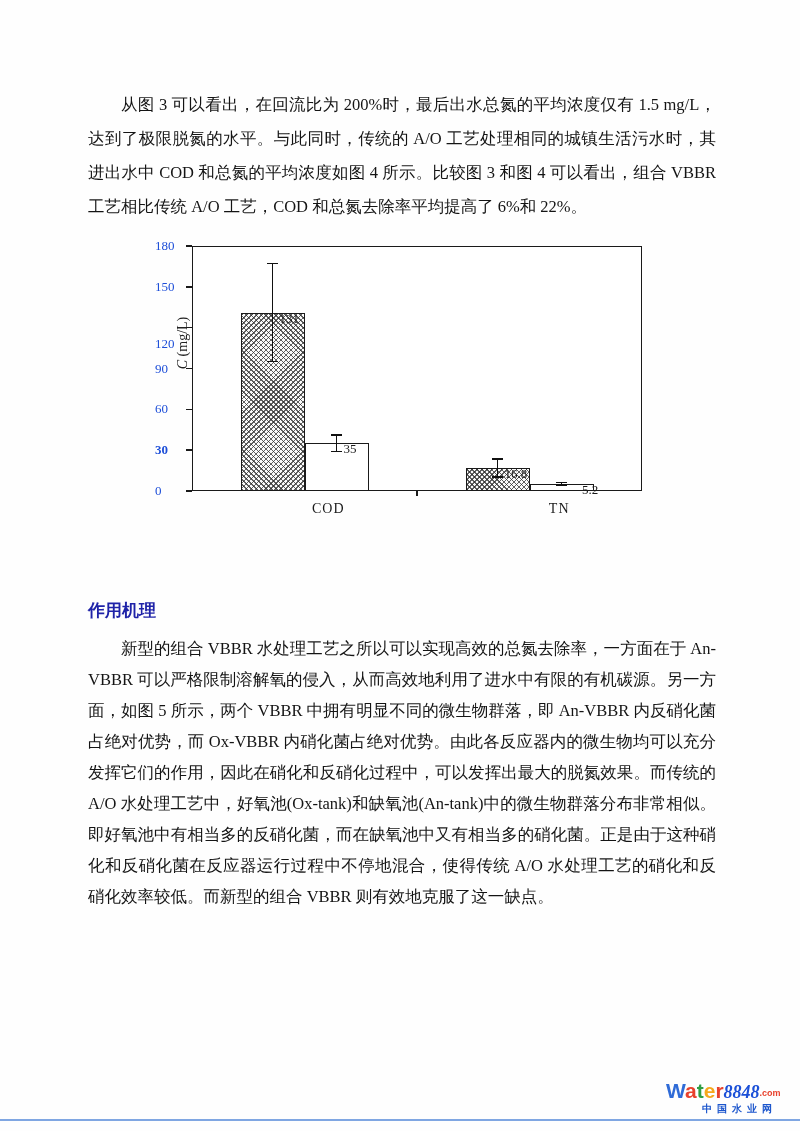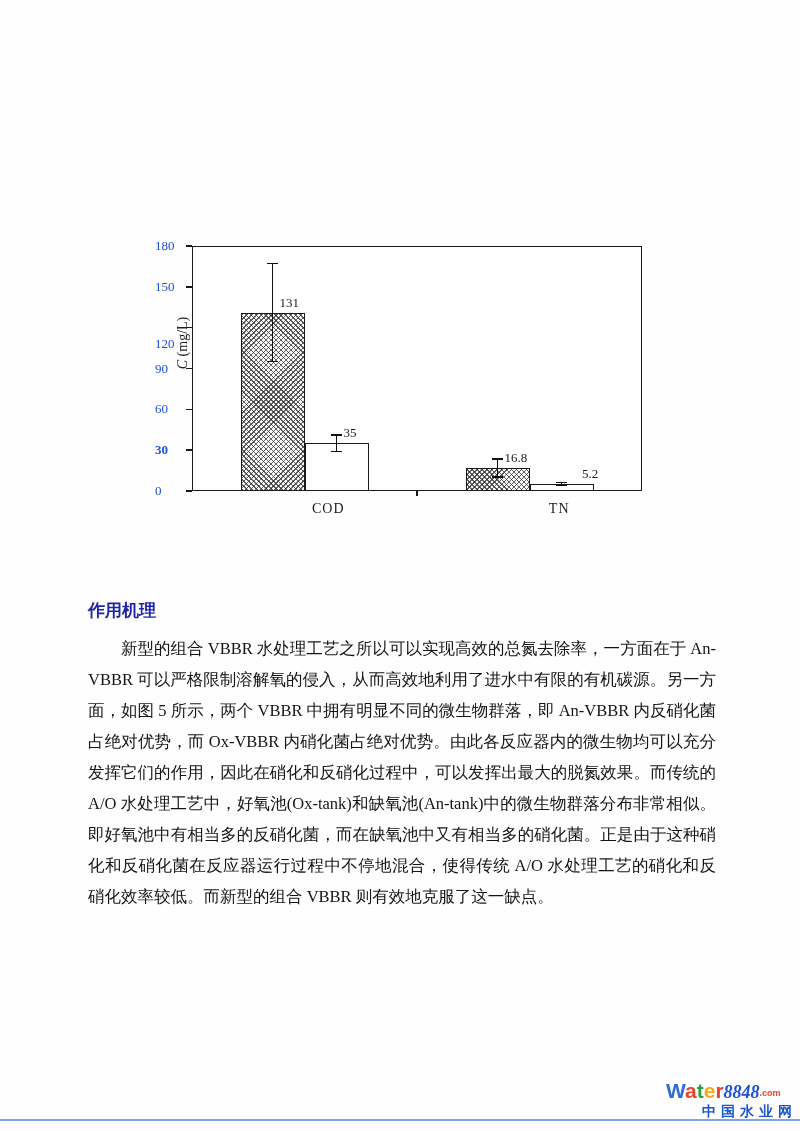--- a/index.html
+++ b/index.html
@@ -25,46 +25,49 @@
   .ytick-label{position:absolute;width:30px;font-size:13px;color:#1d4ed8;}
   .ytick-mark{position:absolute;height:1.5px;width:6px;background:#1a1a1a;}
   .xtick-mark{position:absolute;width:1.5px;height:5px;background:#1a1a1a;}
   .bar{position:absolute;box-sizing:border-box;border:1.3px solid #1a1a1a;background:#fff;}
   .xhatch{background-color:#fbfbfb;
      background-image:
        repeating-linear-gradient(45deg, rgba(45,45,45,.75) 0 1px, transparent 1px 3.5px),
        repeating-linear-gradient(135deg, rgba(45,45,45,.75) 0 1px, transparent 1px 3.5px);}
   .err-line{position:absolute;width:1.6px;background:#111;}
   .err-cap{position:absolute;height:1.6px;background:#111;}
-  .val-label{position:absolute;font-size:13px;color:#1a1a1a;white-space:nowrap;}
+  .val-label{position:absolute;font-size:13px;color:#1a1a1a;white-space:nowrap;margin-top:16px;}
   .cat-label{position:absolute;width:80px;text-align:right;font-size:14px;color:#1a1a1a;
         letter-spacing:1px;}
   .legend{position:absolute;}
   .legend-row{display:flex;align-items:center;height:26px;}
   .legend-swatch{width:13px;height:13px;border:1.4px solid #1a1a1a;box-sizing:border-box;
         background:#fff;margin-right:8px;flex:none;}
   .legend-label{font-size:15px;color:#1a1a1a;}
 
   
   .logo{position:absolute;left:666px;top:1080px;width:128px;
         font-family:"Liberation Sans","DejaVu Sans",sans-serif;line-height:1;}
   .logo-row1{white-space:nowrap;}
   .logo-brand span{font-weight:bold;font-size:21px;}
   .logo-num{font-style:italic;font-weight:bold;font-size:18px;
         font-family:"Liberation Serif",serif;}
   .logo-tld{font-size:9px;font-weight:bold;vertical-align:2px;}
-  .logo-sub{margin-top:3px;font-size:14px;font-weight:bold;letter-spacing:5px;
+  .logo-sub{margin-top:3px;font-size:10px;font-weight:bold;letter-spacing:5px;
         white-space:nowrap;padding-left:36px;}
   .footer-line{position:absolute;left:0;top:1119px;width:800px;height:2px;}
 </style>
 </head>
 <body>
 
 <div class="page">
 
+  <div class="para" id="para1" style="top:88px;">
+    <p>从图 3 可以看出，在回流比为 200%时，最后出水总氮的平均浓度仅有 1.5 mg/L，达到了极限脱氮的水平。与此同时，传统的 A/O 工艺处理相同的城镇生活污水时，其进出水中 COD 和总氮的平均浓度如图 4 所示。比较图 3 和图 4 可以看出，组合 VBBR 工艺相比传统 A/O 工艺，COD 和总氮去除率平均提高了 6%和 22%。</p>
+  </div>
 
   <div class="chart" id="chart">
     <div class="y-axis-label" id="ylab"><i>C</i> (mg/L)</div>
     <div class="plot-frame"></div>
   <div class="ytick-mark" style="left: 31px; top: 250.25px;"></div>
       <div class="ytick-label" style="left: 0px; top: 243px;">0</div>
       <div class="ytick-mark" style="left: 31px; top: 209.417px;"></div>
       <div class="ytick-label" style="left: 0px; top: 202.167px; font-weight: bold;">30</div>
       <div class="ytick-mark" style="left: 31px; top: 168.583px;"></div>
       <div class="ytick-label" style="left: 0px; top: 161.333px;">60</div>

